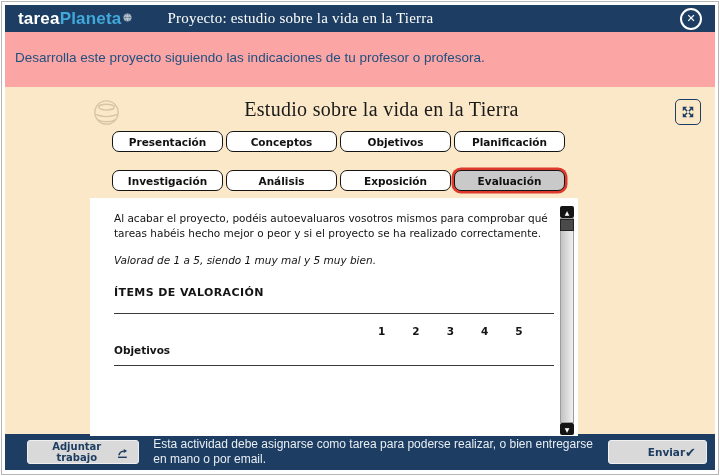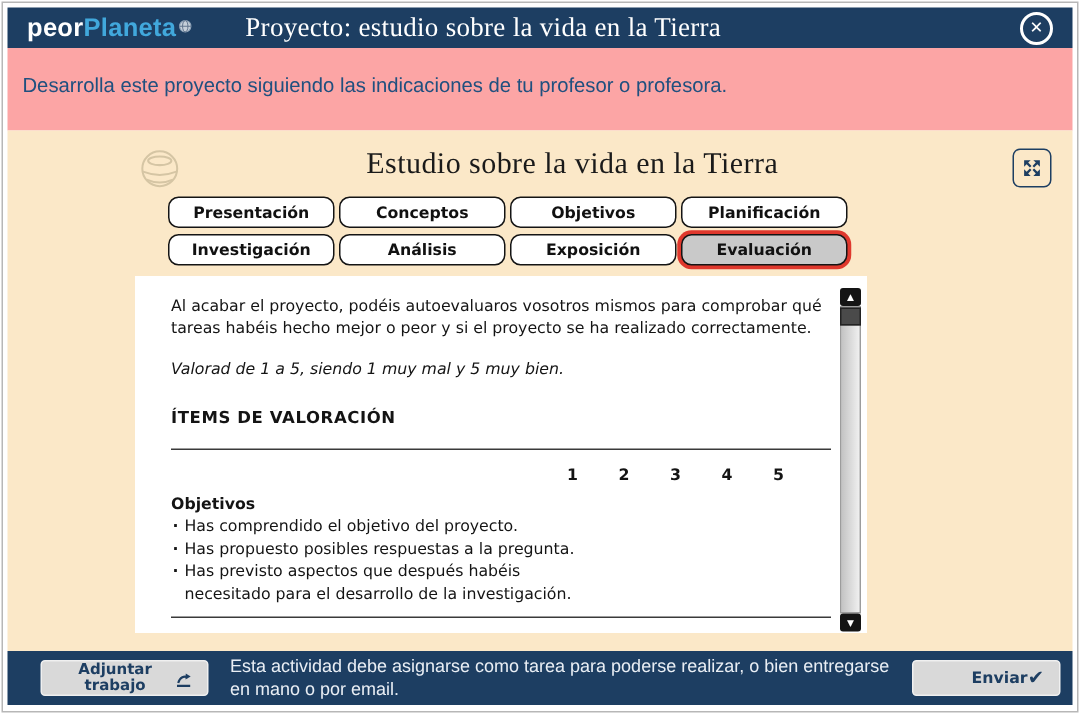--- a/index.html
+++ b/index.html
@@ -5,38 +5,38 @@
   * { margin:0; padding:0; box-sizing:border-box; }
   html,body { width:720px; height:476px; background:#fff; font-family:"Liberation Sans",sans-serif; overflow:hidden; }
   .dialog { position:absolute; inset:1px; border:1px solid #b7b7b7; background:#fff; padding:3px; }
 
   
   .topbar { height:27px; background:#1d3e62; display:flex; align-items:center; padding:0 13px; }
   .logo { font-weight:bold; font-size:17px; letter-spacing:.2px; display:flex; align-items:flex-start; line-height:1; }
   .logo .p1 { color:#ffffff; }
   .logo .p2 { color:#41a8dc; }
   .logo .globe-sup { margin-left:1px; margin-top:-2px; }
-  .window-title { margin-left:36px; color:#fff; font-family:"Liberation Serif",serif; font-size:18px; letter-spacing:.2px; }
+  .window-title { margin-left:36px; color:#fff; font-family:"Liberation Serif",serif; font-size:15px; letter-spacing:.2px; }
   .close-btn { margin-left:auto; width:22px; height:22px; border:2px solid #fff; border-radius:50%; color:#fff;
                display:flex; align-items:center; justify-content:center; font-family:"DejaVu Sans",sans-serif;
                font-size:11px; font-weight:bold; cursor:pointer; }
 
   
   .instruction-row { height:55px; background:#fca5a5; padding:16px 10px 0 10px; }
   .instruction-row span { color:#20507f; font-size:13.5px; }
 
   
   .cream { height:347px; background:#fbe8c8; position:relative; }
   .globe-icon { position:absolute; left:86px; top:10px; }
   .expand-btn { position:absolute; right:14px; top:12px; width:26px; height:26px; border:1px solid #1d3e62;
                 border-radius:5px; display:flex; align-items:center; justify-content:center; cursor:pointer; }
   .content-col { width:583px; margin-left:85px; }
   .project-title { text-align:center; font-family:"Liberation Serif",serif; font-size:20px; color:#1a1a1a;
                    padding-top:11px; letter-spacing:.3px; }
-  .tabs { margin:10px 0 0 22px; display:grid; grid-template-columns:repeat(4,111px); gap:4px 3px; }
+  .tabs { margin:10px 0 0 22px; display:grid; grid-template-columns:repeat(4,111px); gap:18px 3px; }
   .tab { height:21px; background:#fff; border:1.5px solid #141414; border-radius:7px; color:#111;
          font-family:"DejaVu Sans",sans-serif; font-size:10.5px; font-weight:bold;
          display:flex; align-items:center; justify-content:center; cursor:pointer; }
   .tab.active { background:#c9c9c9; box-shadow:0 0 0 2.5px #df382d; }
 
   
   .panel { margin-top:7px; width:488px; height:238px; background:#fff; position:relative; }
   .panel-content { padding:13px 60px 0 24px; font-family:"DejaVu Sans",sans-serif; font-size:10.5px;
                    line-height:1.42; color:#141414; }
   .p-intro { width:442px; }
@@ -73,21 +73,21 @@
   .send-btn { margin-left:auto; width:112px; justify-content:flex-end; padding:0 10px; font-size:10.5px; }
   .send-btn .check { font-size:13px; }
 </style>
 </head>
 <body>
 
 <div class="dialog">
 
   <div class="topbar">
     <div class="logo">
-      <span class="p1">peor</span>
+      <span class="p1">tarea</span>
         <span class="p2">Planeta</span>
       <span class="globe-sup">
         <svg width="9" height="9" viewBox="0 0 10 10">
             <circle cx="5" cy="5" r="4.2" fill="#c6cfd9" stroke="#8fa3b8" stroke-width="0.8"></circle>
             <ellipse cx="5" cy="5" rx="2" ry="4.2" fill="none" stroke="#5a6f88" stroke-width="0.7"></ellipse>
             <line x1="0.8" y1="5" x2="9.2" y2="5" stroke="#5a6f88" stroke-width="0.7"></line>
           </svg>
       </span>
     </div>
     <div class="window-title">Proyecto: estudio sobre la vida en la Tierra</div>
@@ -148,25 +148,20 @@
           <p class="p-heading">ÍTEMS DE VALORACIÓN</p>
           <hr class="divider">
           <div class="scale-row">
             <span>1</span>
             <span>2</span>
             <span>3</span>
             <span>4</span>
             <span>5</span>
           </div>
           <p class="group-title">Objetivos</p>
-          <ul class="bullets">
-            <li>Has comprendido el objetivo del proyecto.</li>
-            <li>Has propuesto posibles respuestas a la pregunta.</li>
-            <li>Has previsto aspectos que después habéis necesitado para el desarrollo de la investigación.</li>
-          </ul>
           <hr class="divider2">
         </div>
 
         <div class="sb">
           <div class="sb-track"></div>
           <div class="sb-btn up">
               <span>▲</span>
             </div>
           <div class="sb-thumb"></div>
           <div class="sb-btn down">

